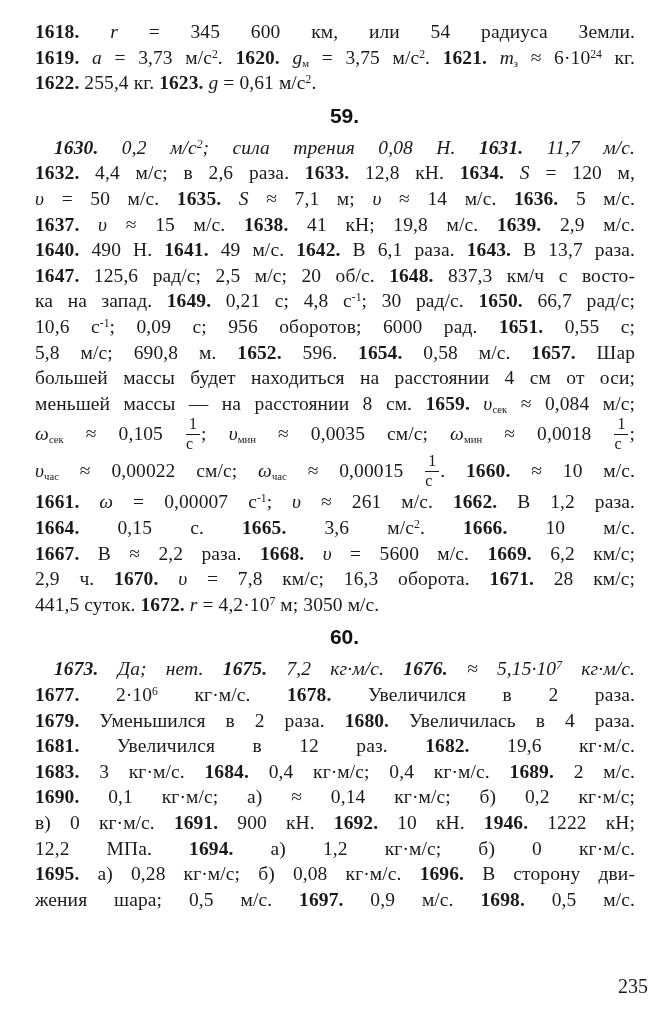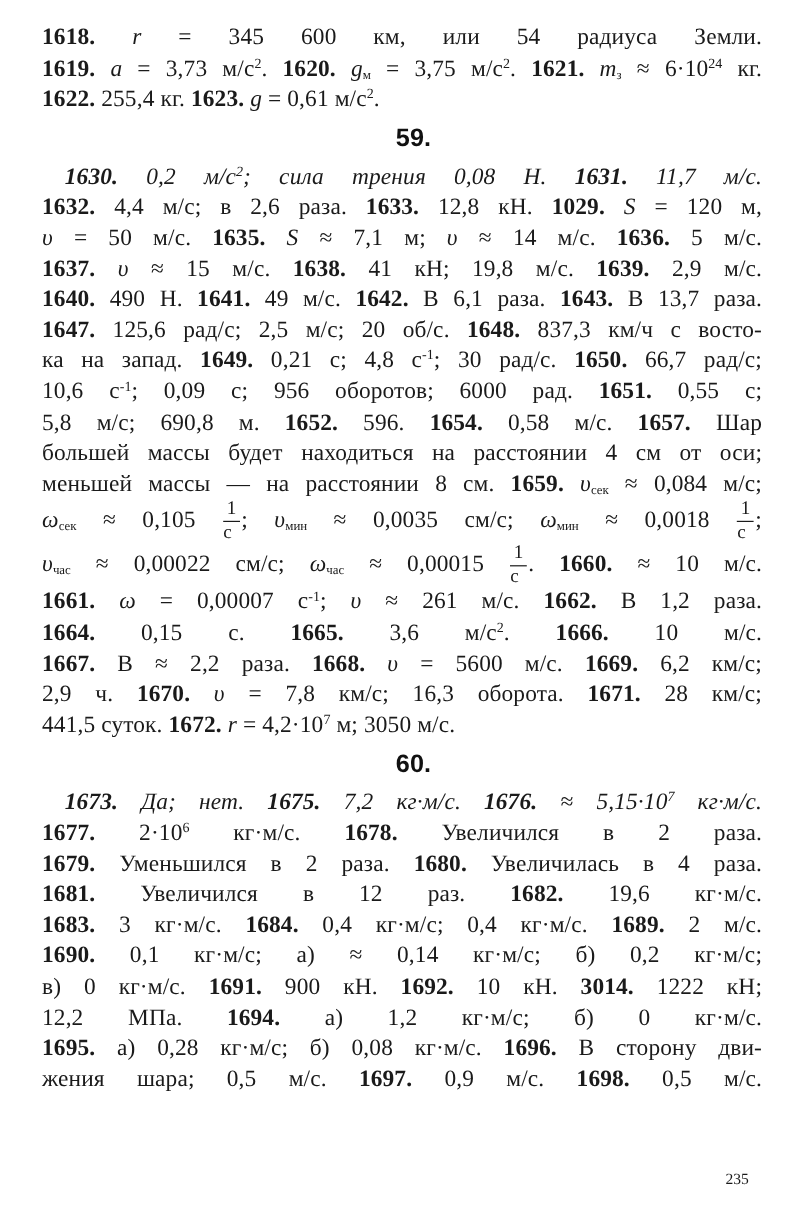--- a/index.html
+++ b/index.html
@@ -78,36 +78,36 @@
     font-weight: bold;
     font-size: 21px;
     line-height: 24px;
     margin: 8px 0 7px 19px;
     text-align: center;
     color: #111111;
   }
   .pageno {
     position: absolute;
     top: 975px;
-    right: 44px;
-    font-size: 13px;
+    right: 20px;
+    font-size: 20px;
     color: #1a1a1a;
   }
 </style>
 </head>
 <body>
 
 <div class="page">
   <div id="doc">
       <div class="line"><b>1618.</b> <i>r</i> = 345&nbsp;600 км, или 54 радиуса Земли.</div>
       <div class="line"><b>1619.</b> <i>a</i> = 3,73 м/с<sup>2</sup>. <b>1620.</b> <i>g</i><sub>м</sub> = 3,75 м/с<sup>2</sup>. <b>1621.</b> <i>m</i><sub>з</sub> ≈ 6·10<sup>24</sup> кг.</div>
       <div class="line last"><b>1622.</b> 255,4 кг. <b>1623.</b> <i>g</i> = 0,61 м/с<sup>2</sup>.</div>
       <div class="heading">59.</div>
       <div class="line indent"><b>1630.</b> 0,2 м/с<sup>2</sup>; сила трения 0,08 Н. <b>1631.</b> 11,7 м/с.</div>
-      <div class="line"><b>1632.</b> 4,4 м/с; в 2,6 раза. <b>1633.</b> 12,8 кН. <b>1029.</b> <i>S</i> = 120 м,</div>
+      <div class="line"><b>1632.</b> 4,4 м/с; в 2,6 раза. <b>1633.</b> 12,8 кН. <b>1634.</b> <i>S</i> = 120 м,</div>
       <div class="line"><i>υ</i> = 50 м/с. <b>1635.</b> <i>S</i> ≈ 7,1 м; <i>υ</i> ≈ 14 м/с. <b>1636.</b> 5 м/с.</div>
       <div class="line"><b>1637.</b> <i>υ</i> ≈ 15 м/с. <b>1638.</b> 41 кН; 19,8 м/с. <b>1639.</b> 2,9 м/с.</div>
       <div class="line"><b>1640.</b> 490 Н. <b>1641.</b> 49 м/с. <b>1642.</b> В 6,1 раза. <b>1643.</b> В 13,7 раза.</div>
       <div class="line"><b>1647.</b> 125,6 рад/с; 2,5 м/с; 20 об/с. <b>1648.</b> 837,3 км/ч с восто-</div>
       <div class="line">ка на запад. <b>1649.</b> 0,21 с; 4,8 с<sup>-1</sup>; 30 рад/с. <b>1650.</b> 66,7 рад/с;</div>
       <div class="line">10,6 с<sup>-1</sup>; 0,09 с; 956 оборотов; 6000 рад. <b>1651.</b> 0,55 с;</div>
       <div class="line">5,8 м/с; 690,8 м. <b>1652.</b> 596. <b>1654.</b> 0,58 м/с. <b>1657.</b> Шар</div>
       <div class="line">большей массы будет находиться на расстоянии 4 см от оси;</div>
       <div class="line">меньшей массы — на расстоянии 8 см. <b>1659.</b> <i>υ</i><sub>сек</sub> ≈ 0,084 м/с;</div>
       <div class="line"><i>ω</i><sub>сек</sub> ≈ 0,105 <span class="frac"><span class="num">1</span><span class="den">с</span></span>; <i>υ</i><sub>мин</sub> ≈ 0,0035 см/с; <i>ω</i><sub>мин</sub> ≈ 0,0018 <span class="frac"><span class="num">1</span><span class="den">с</span></span>;</div>
@@ -117,19 +117,19 @@
       <div class="line"><b>1667.</b> В ≈ 2,2 раза. <b>1668.</b> <i>υ</i> = 5600 м/с. <b>1669.</b> 6,2 км/с;</div>
       <div class="line">2,9 ч. <b>1670.</b> <i>υ</i> = 7,8 км/с; 16,3 оборота. <b>1671.</b> 28 км/с;</div>
       <div class="line last">441,5 суток. <b>1672.</b> <i>r</i> = 4,2·10<sup>7</sup> м; 3050 м/с.</div>
       <div class="heading">60.</div>
       <div class="line indent"><b>1673.</b> Да; нет. <b>1675.</b> 7,2 кг·м/с. <b>1676.</b> ≈ 5,15·10<sup>7</sup> кг·м/с.</div>
       <div class="line"><b>1677.</b> 2·10<sup>6</sup> кг·м/с. <b>1678.</b> Увеличился в 2 раза.</div>
       <div class="line"><b>1679.</b> Уменьшился в 2 раза. <b>1680.</b> Увеличилась в 4 раза.</div>
       <div class="line"><b>1681.</b> Увеличился в 12 раз. <b>1682.</b> 19,6 кг·м/с.</div>
       <div class="line"><b>1683.</b> 3 кг·м/с. <b>1684.</b> 0,4 кг·м/с; 0,4 кг·м/с. <b>1689.</b> 2 м/с.</div>
       <div class="line"><b>1690.</b> 0,1 кг·м/с; а) ≈ 0,14 кг·м/с; б) 0,2 кг·м/с;</div>
-      <div class="line">в) 0 кг·м/с. <b>1691.</b> 900 кН. <b>1692.</b> 10 кН. <b>3014.</b> 1222 кН;</div>
+      <div class="line">в) 0 кг·м/с. <b>1691.</b> 900 кН. <b>1692.</b> 10 кН. <b>1946.</b> 1222 кН;</div>
       <div class="line">12,2 МПа. <b>1694.</b> а) 1,2 кг·м/с; б) 0 кг·м/с.</div>
       <div class="line"><b>1695.</b> а) 0,28 кг·м/с; б) 0,08 кг·м/с. <b>1696.</b> В сторону дви-</div>
       <div class="line">жения шара; 0,5 м/с. <b>1697.</b> 0,9 м/с. <b>1698.</b> 0,5 м/с.</div>
     </div>
   <div class="pageno">235</div>
 </div>
 
 </body></html>

